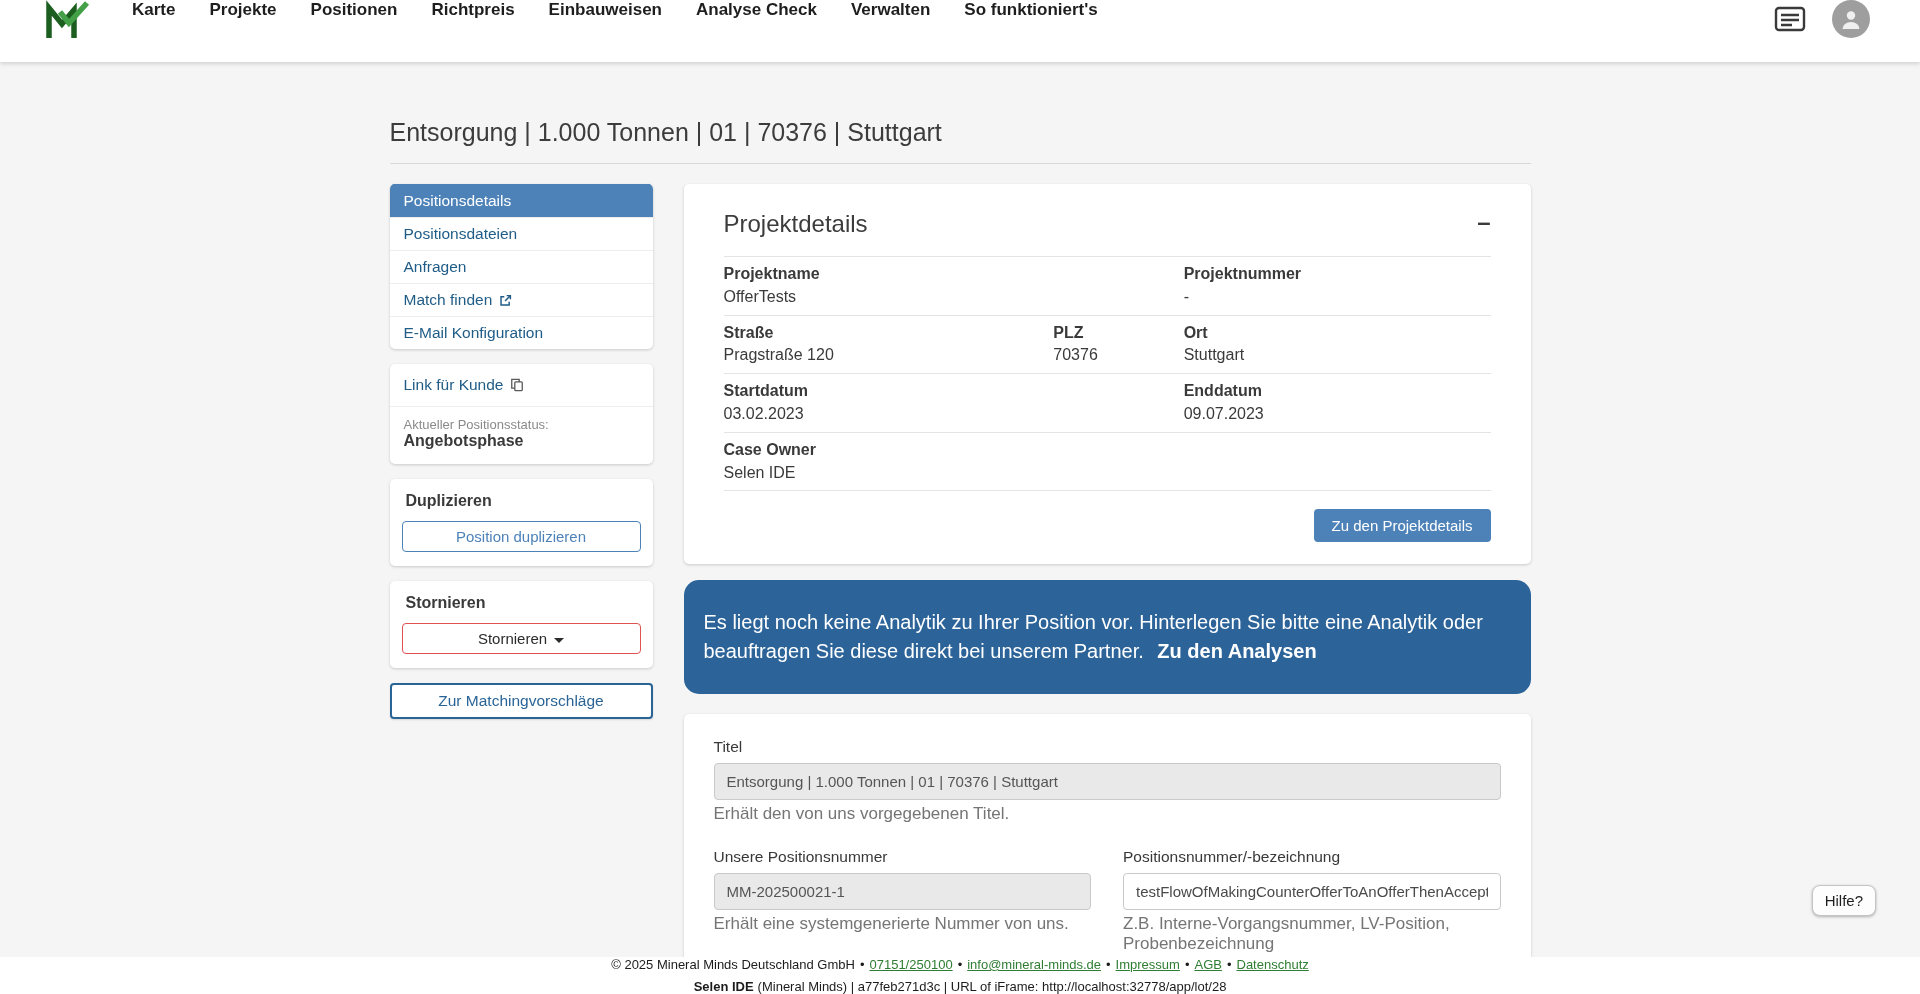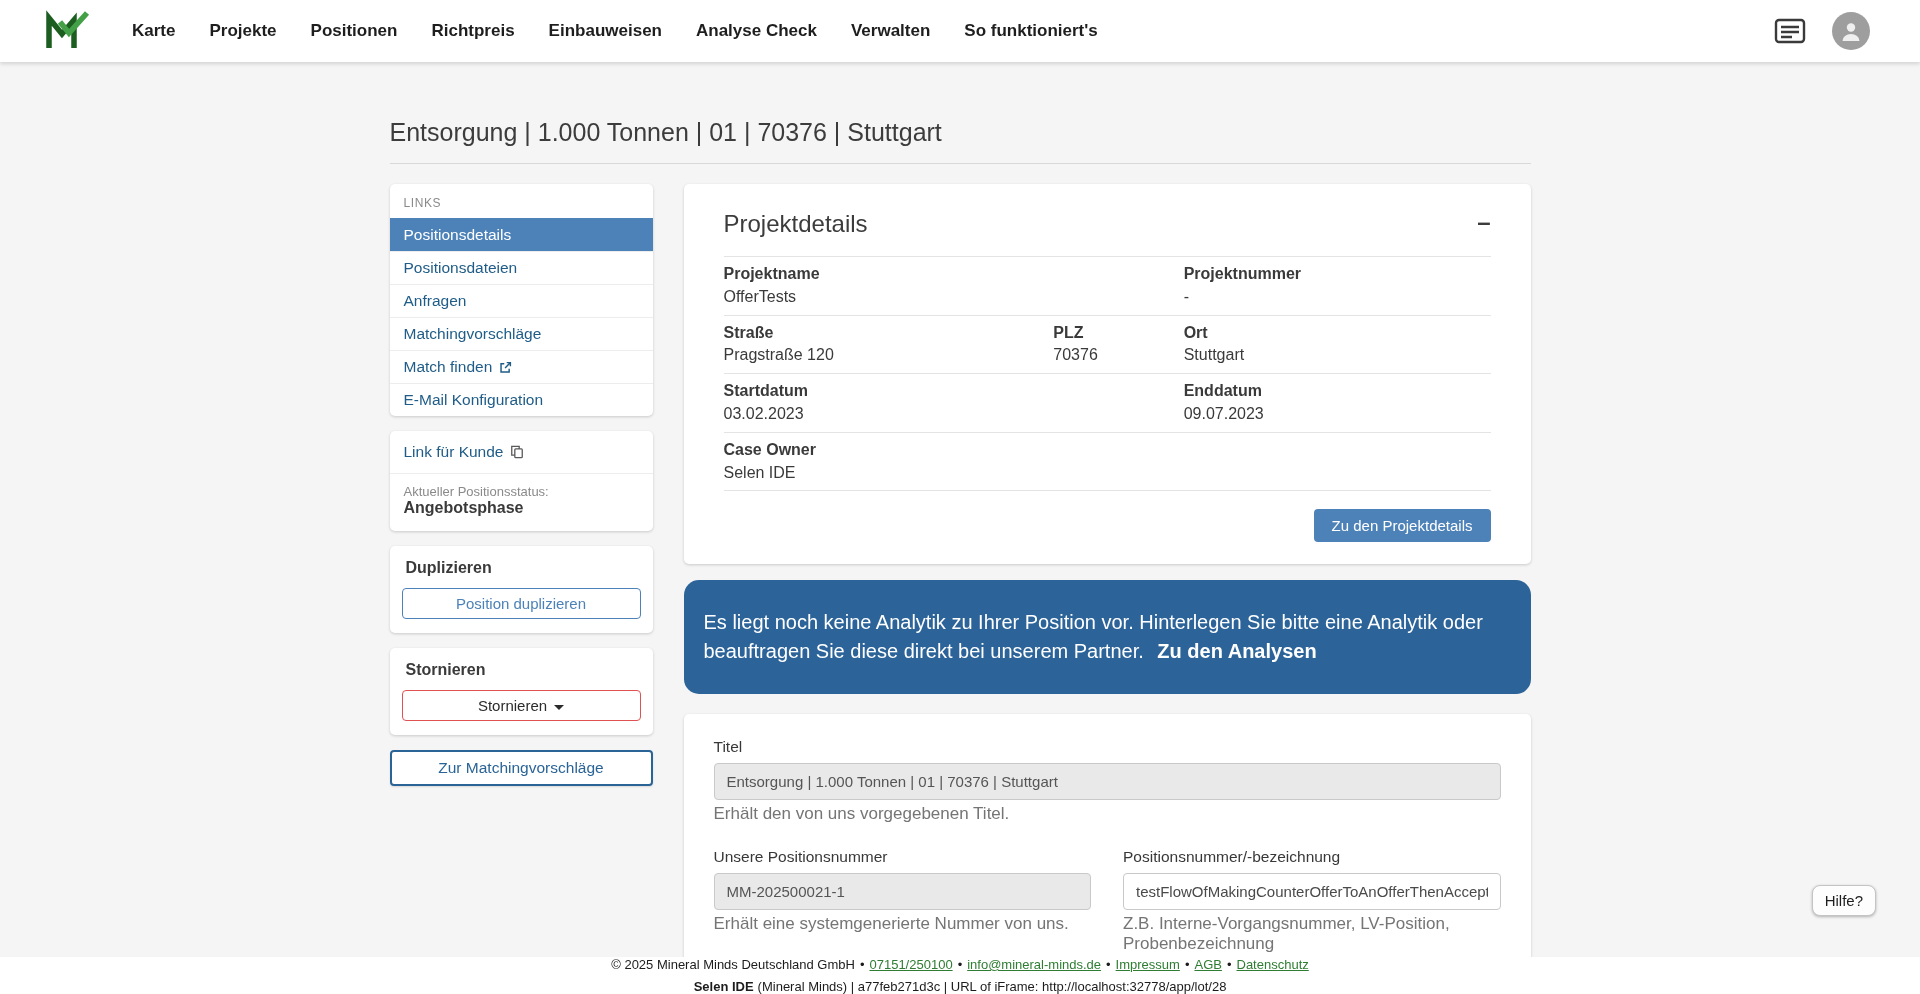--- a/index.html
+++ b/index.html
@@ -10,21 +10,21 @@
     color:#3d3d3d;
     overflow:hidden;
     position:relative;
   }
   a { text-decoration:none; }
 
   
   .navbar {
     height:62px; background:#fff;
     box-shadow:0 2px 4px rgba(0,0,0,.14);
-    display:flex; align-items:center;
+    display:flex; align-items:flex-start;
     padding:0 50px 0 44px;
     position:relative; z-index:10;
   }
   .logo { width:46px; height:42px; margin-right:42px; display:flex; align-items:center; cursor:pointer; }
   .nav-items { display:flex; gap:34px; align-items:center; }
   .nav-link { font-size:17px; font-weight:700; color:#1e1e1e; cursor:pointer; }
   .nav-right { margin-left:auto; display:flex; align-items:center; gap:26px; }
   .icon-btn { background:none; border:none; cursor:pointer; display:flex; align-items:center; }
   .avatar {
     width:38px; height:38px; border-radius:50%;
@@ -182,32 +182,28 @@
 </header>
 
 <div class="container">
   <h1 class="page-title">Entsorgung | 1.000 Tonnen | 01 | 70376 | Stuttgart</h1>
 
   <div class="layout">
 
     <aside class="sidebar">
 
       <div class="card side-card">
-        <div class="links-header">LINKS</div>
         <a class="side-link active">
           <span>Positionsdetails</span>
         </a>
         <a class="side-link">
           <span>Positionsdateien</span>
         </a>
         <a class="side-link">
           <span>Anfragen</span>
-        </a>
-        <a class="side-link">
-          <span>Matchingvorschläge</span>
         </a>
         <a class="side-link">
           <span>Match finden</span>
           <svg width="13" height="13" viewBox="0 0 16 16" fill="none" stroke="#1f5c87" stroke-width="1.8">
             <path d="M6.5 3.5 H2.5 V13.5 H12.5 V9.5"></path>
             <path d="M9.5 2 H14 V6.5"></path>
             <path d="M14 2 L7.5 8.5"></path>
           </svg>
         </a>
         <a class="side-link">

